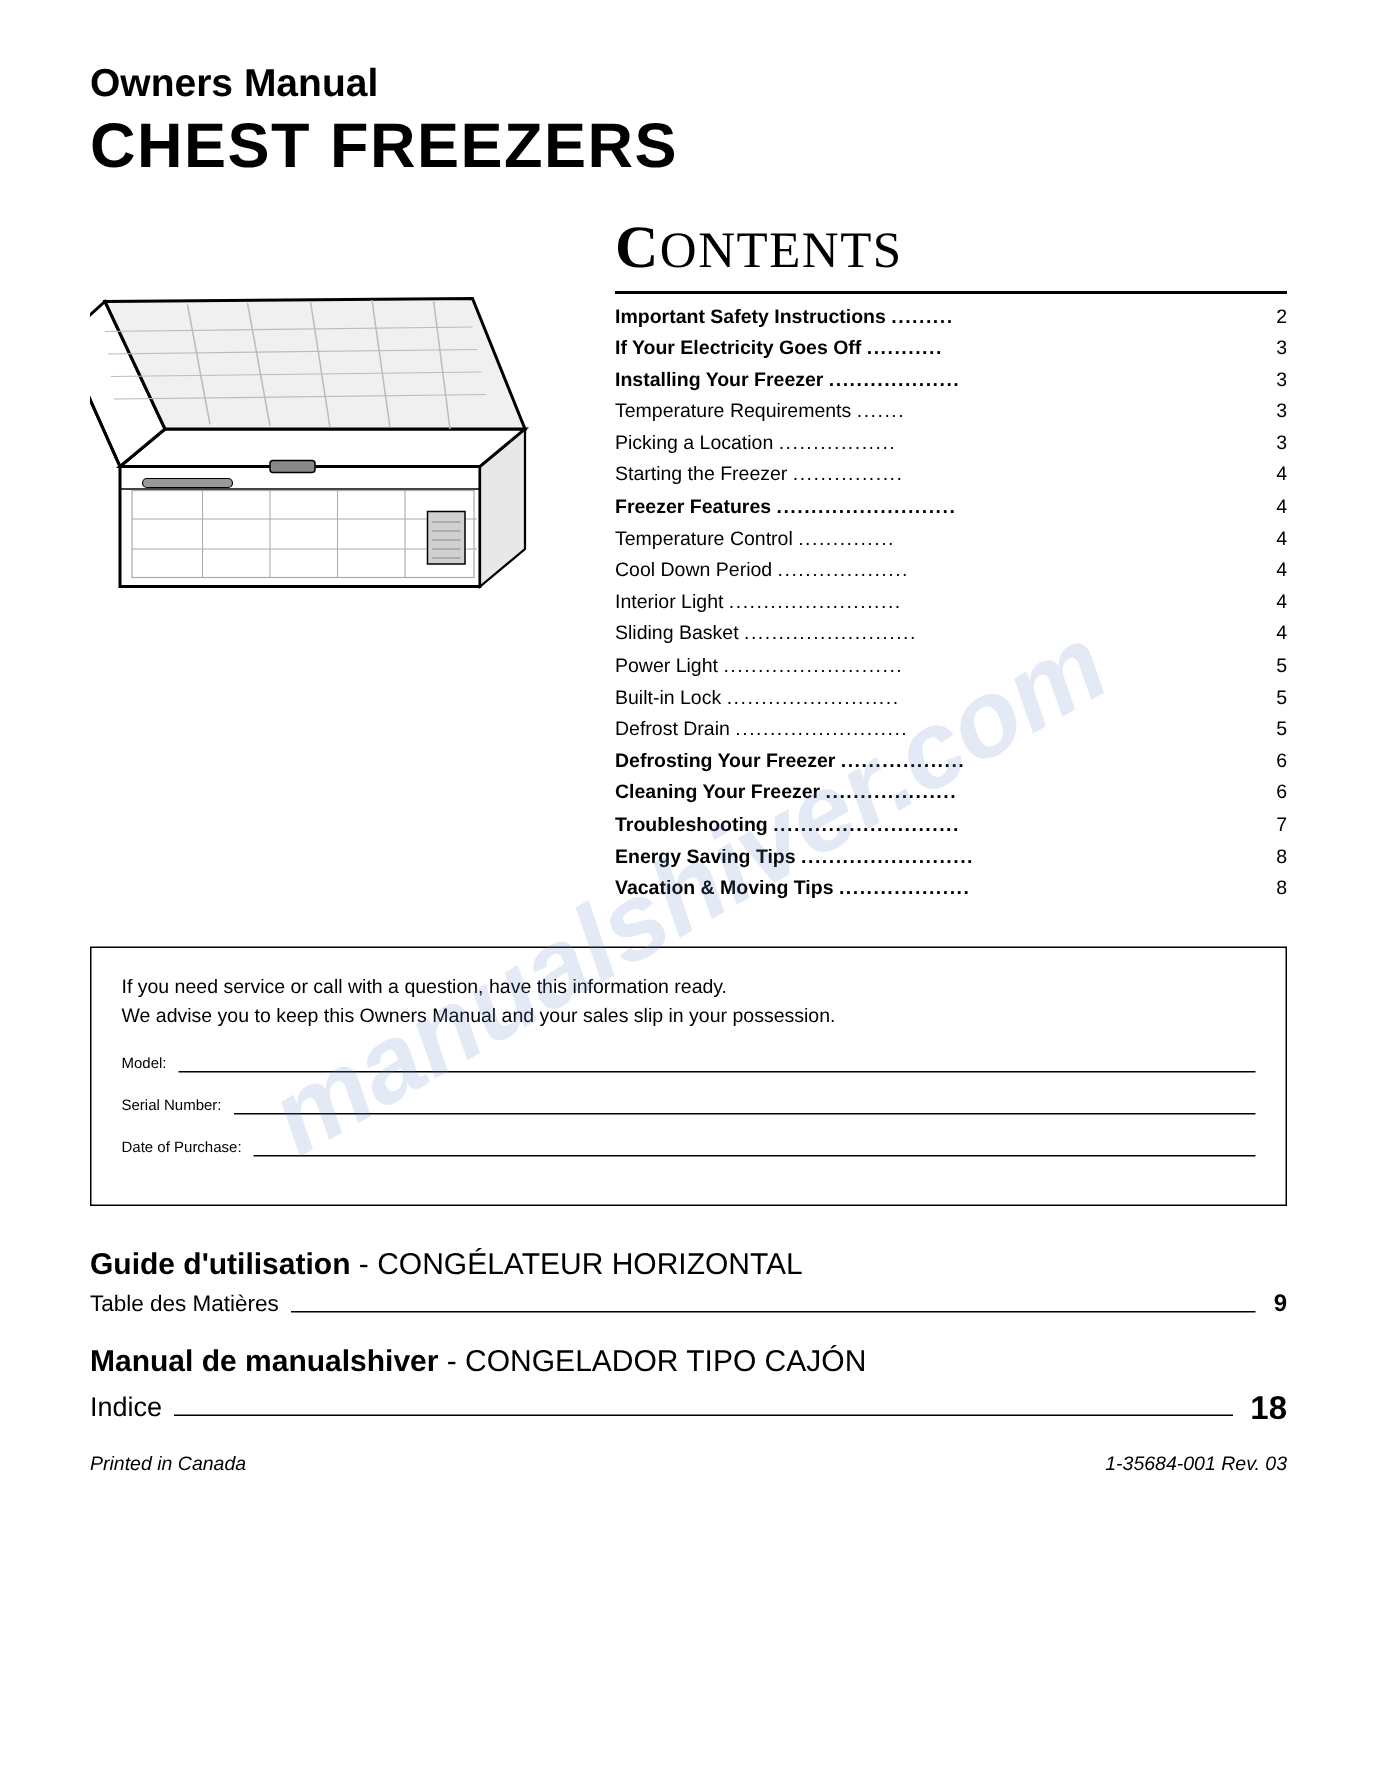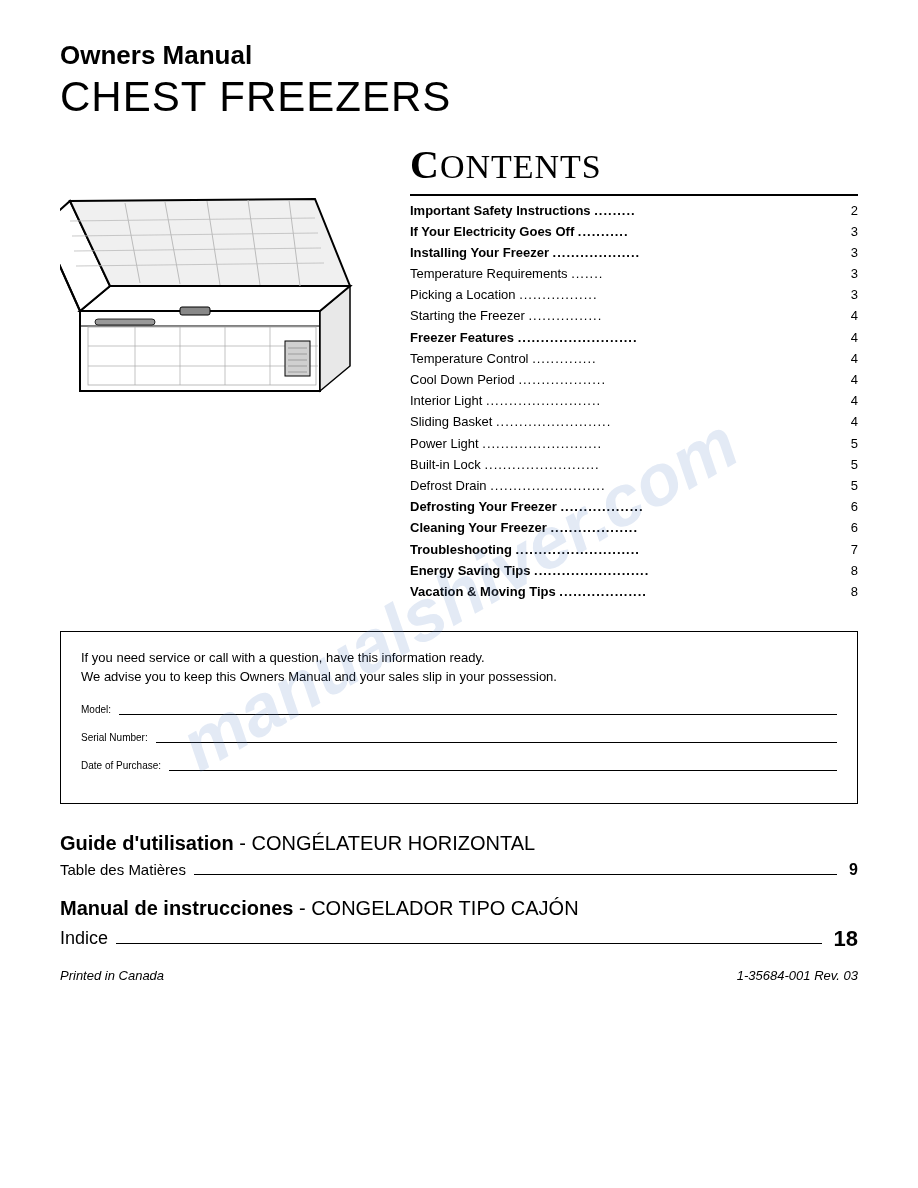--- a/index.html
+++ b/index.html
@@ -23,21 +23,21 @@
     .header {
       margin-bottom: 20px;
     }
     .owners-manual {
       font-size: 26px;
       font-weight: bold;
       margin-bottom: 2px;
     }
     .chest-freezers {
       font-size: 42px;
-      font-weight: normal;
+      font-weight: bold;
       letter-spacing: 1px;
       font-family: Arial, Helvetica, sans-serif;
     }
 
     
     .middle-section {
       display: flex;
       flex-direction: row;
       align-items: flex-start;
       margin-bottom: 28px;
@@ -424,21 +424,21 @@
     </div>
     <div class="french-toc-row">
       <span class="french-toc-label">Table des Matières</span>
       <div class="french-toc-line"></div>
       <span class="french-toc-page">9</span>
     </div>
   </div>
 
   <div class="spanish-section">
     <div class="spanish-title">
-      <span class="spanish-bold">Manual de instrucciones</span>
+      <span class="spanish-bold">Manual de manualshiver</span>
       <span> - </span>
       <span>CONGELADOR TIPO CAJÓN</span>
     </div>
     <div class="spanish-toc-row">
       <span class="spanish-toc-label">Indice</span>
       <div class="spanish-toc-line"></div>
       <span class="spanish-toc-page">18</span>
     </div>
   </div>
 

